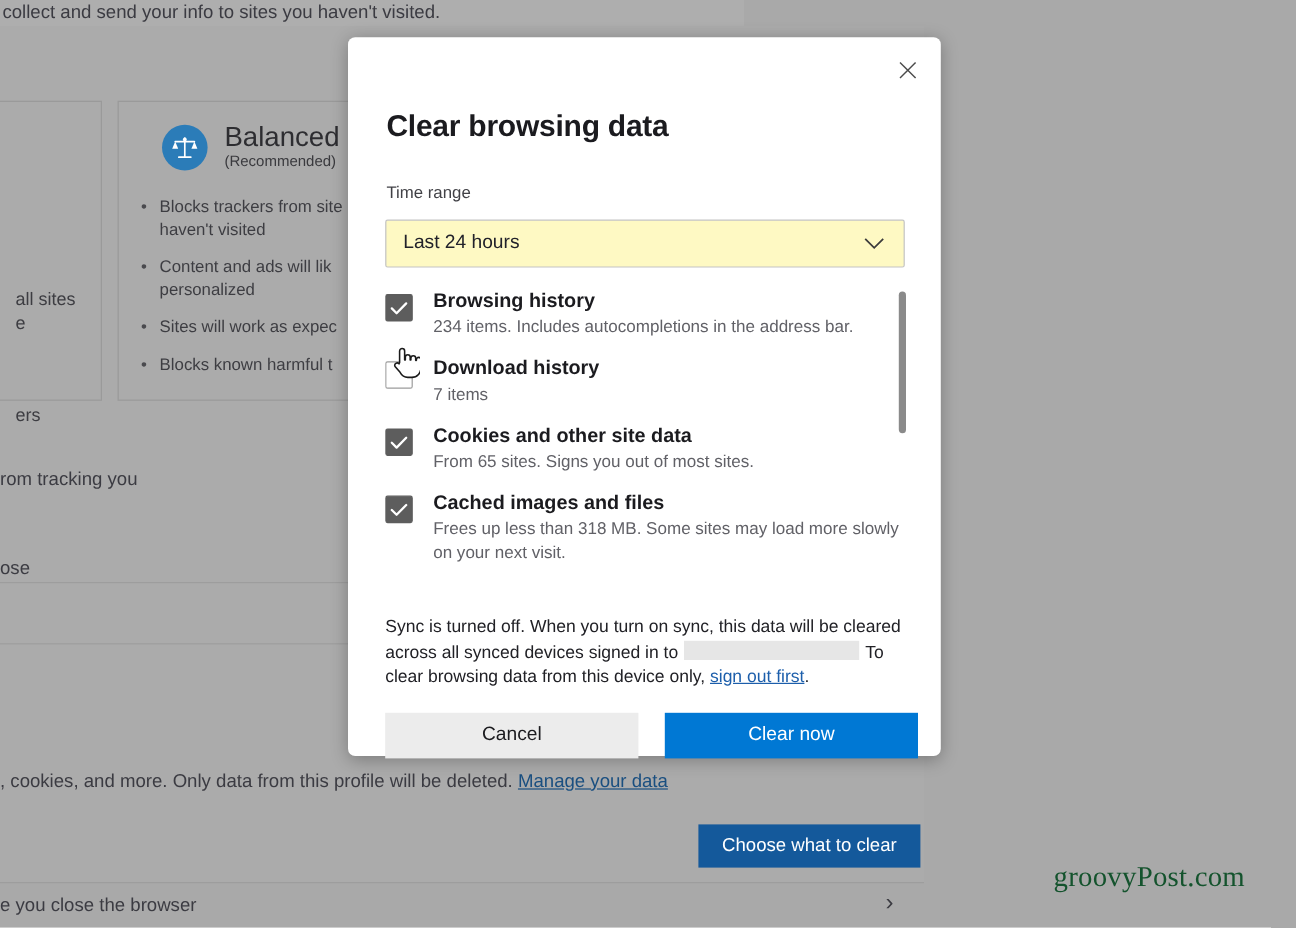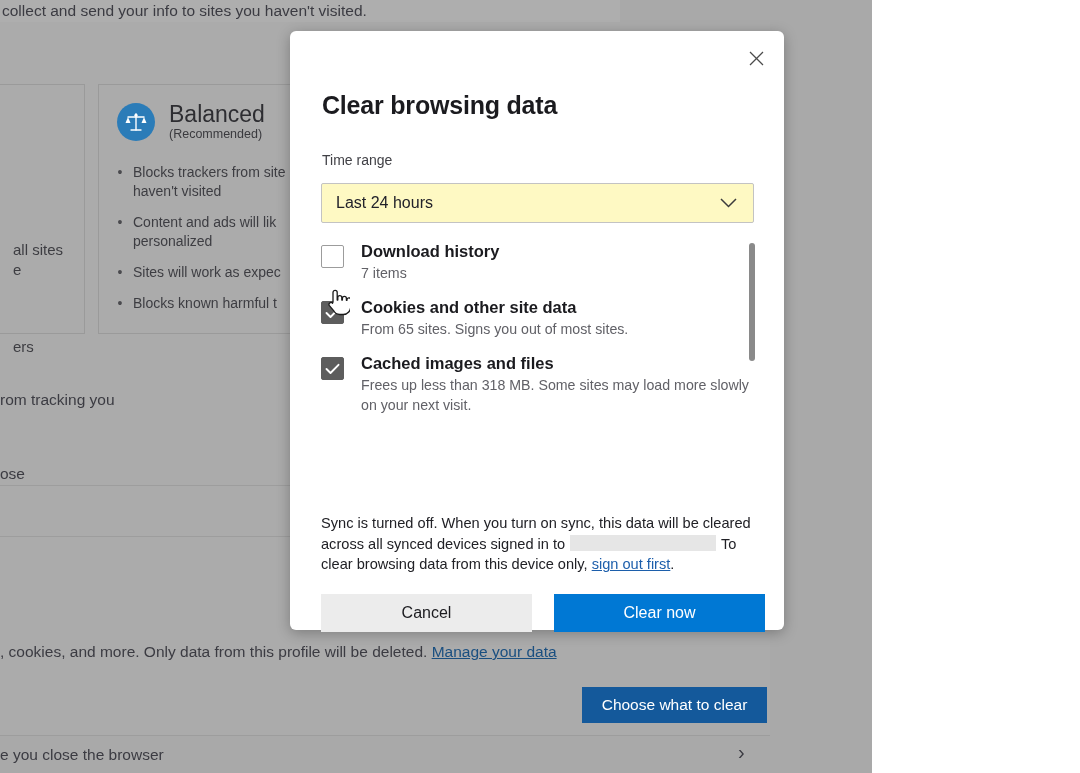--- a/index.html
+++ b/index.html
@@ -3,21 +3,21 @@
 <meta charset="utf-8">
 <style>
   html, body {
     margin: 0; padding: 0;
     width: 1080px; height: 773px;
     overflow: hidden;
     font-family: "Liberation Sans", sans-serif;
   }
   #root {
     position: relative;
-    width: 872px; height: 773px;
+    width: 1080px; height: 773px;
     background: #a9a9a9;
     overflow: hidden;
   }
 
   
   .bg-layer { position: absolute; inset: 0; }
 
   .bg-top-text {
     position: absolute; left: 0; top: 0;
     width: 620px; height: 22px;
@@ -41,22 +41,22 @@
   .card {
     position: absolute;
     border: 1px solid #9a9a9a;
     background: #ababab;
     box-sizing: border-box;
   }
   .card-left  { left: -80px; top: 84px; width: 165px; height: 250px; }
   .card-mid   { left: 98px;  top: 84px; width: 300px; height: 250px; }
 
   .card-head {
-    position: absolute; left: 18px; top: 16px;
-    display: flex; align-items: center; gap: 14px;
+    position: absolute; left: 36px; top: 16px;
+    display: flex; align-items: flex-end; gap: 14px;
   }
   .scale-badge {
     width: 38px; height: 38px; border-radius: 50%;
     background: #2b7cb8;
     display: flex; align-items: center; justify-content: center;
     flex: none;
   }
   .scale-badge svg { display: block; }
   .card-title-wrap { display: flex; flex-direction: column; }
   .card-title { font-size: 23px; color: #2d2d31; line-height: 26px; white-space: nowrap; }
@@ -306,20 +306,31 @@
       <span class="select-value">Last 24 hours</span>
       <span class="select-chevron">
         <svg width="17" height="10" viewBox="0 0 17 10" fill="none" stroke="#3c3c3c" stroke-width="1.5">
           <path d="M1 1 L8.5 8.5 L16 1"></path>
         </svg>
       </span>
     </div>
 
     <div class="list-area">
 
+      <div class="opt-row">
+        <span class="cb on">
+          <svg width="15" height="12" viewBox="0 0 15 12" fill="none" stroke="#ffffff" stroke-width="1.9" stroke-linecap="round" stroke-linejoin="round">
+              <path d="M1.5 6 L5.5 10 L13.5 1.8"></path>
+            </svg>
+        </span>
+        <span class="opt-text">
+          <span class="opt-title">Browsing history</span><br>
+          <span class="opt-desc">234 items. Includes autocompletions in the address bar.</span>
+        </span>
+      </div>
 
       <div class="opt-row">
         <span class="cb off"></span>
         <span class="opt-text">
           <span class="opt-title">Download history</span><br>
           <span class="opt-desc">7 items</span>
         </span>
       </div>
 
       <div class="opt-row">

